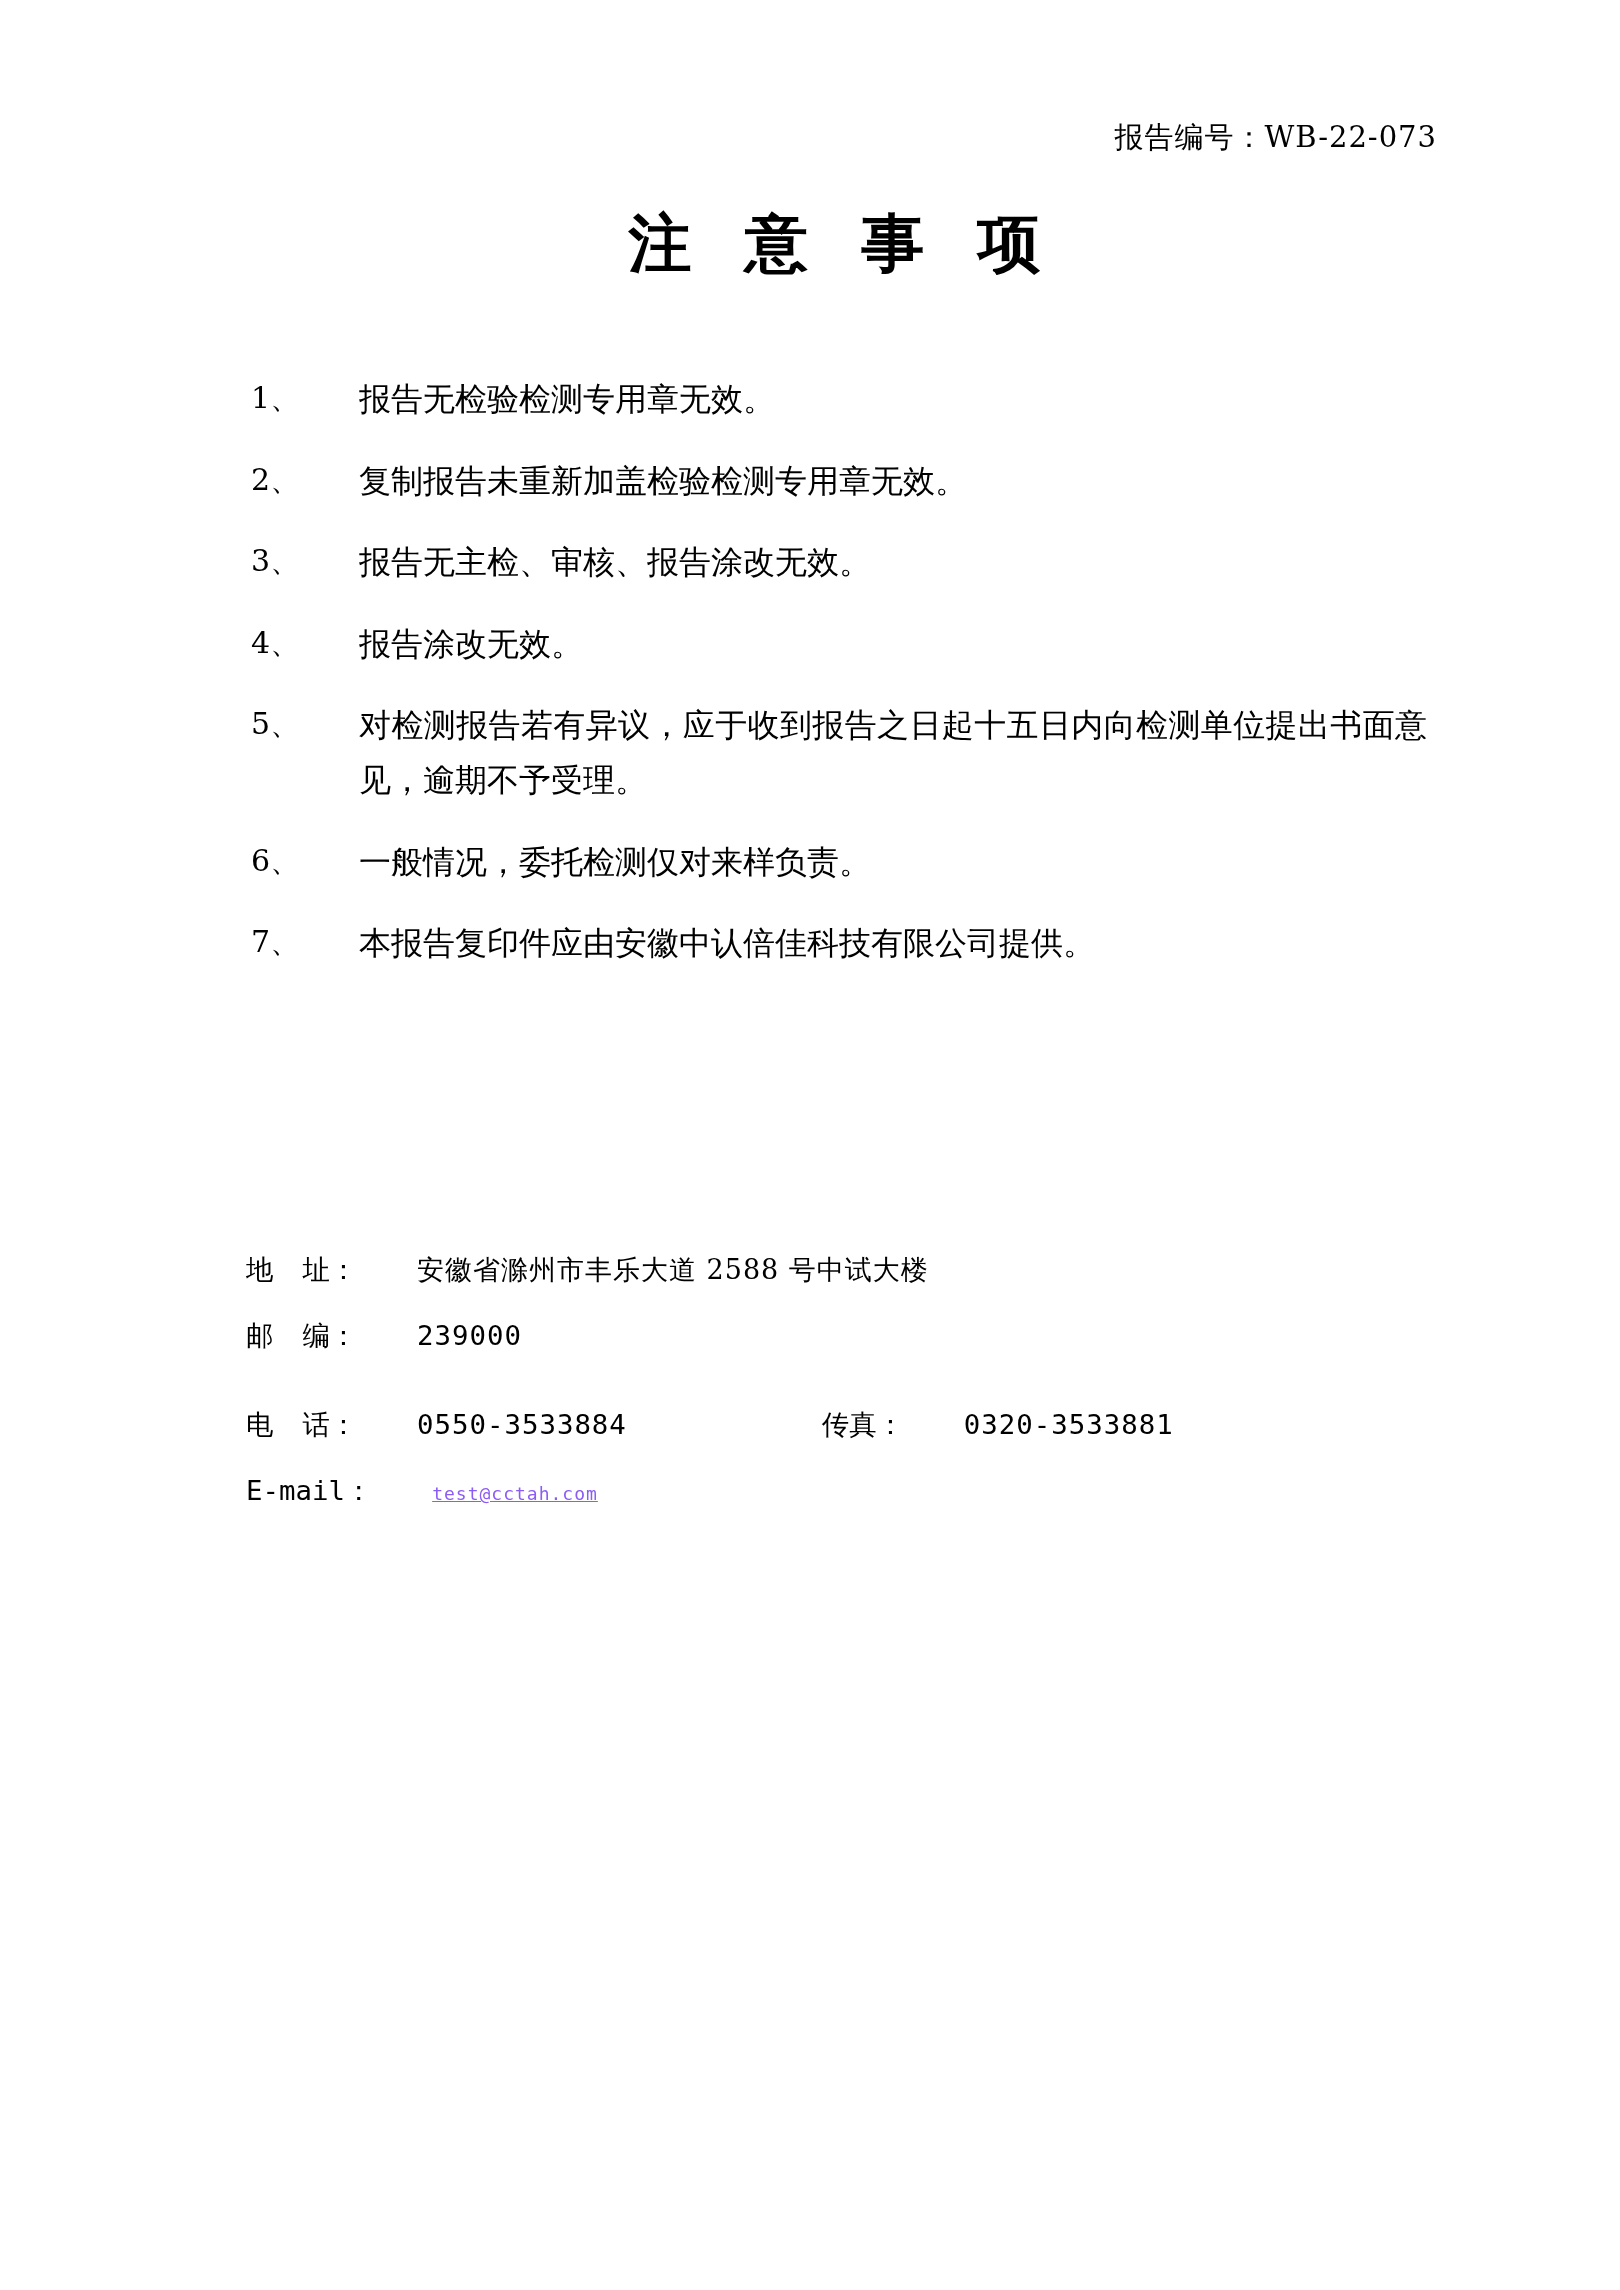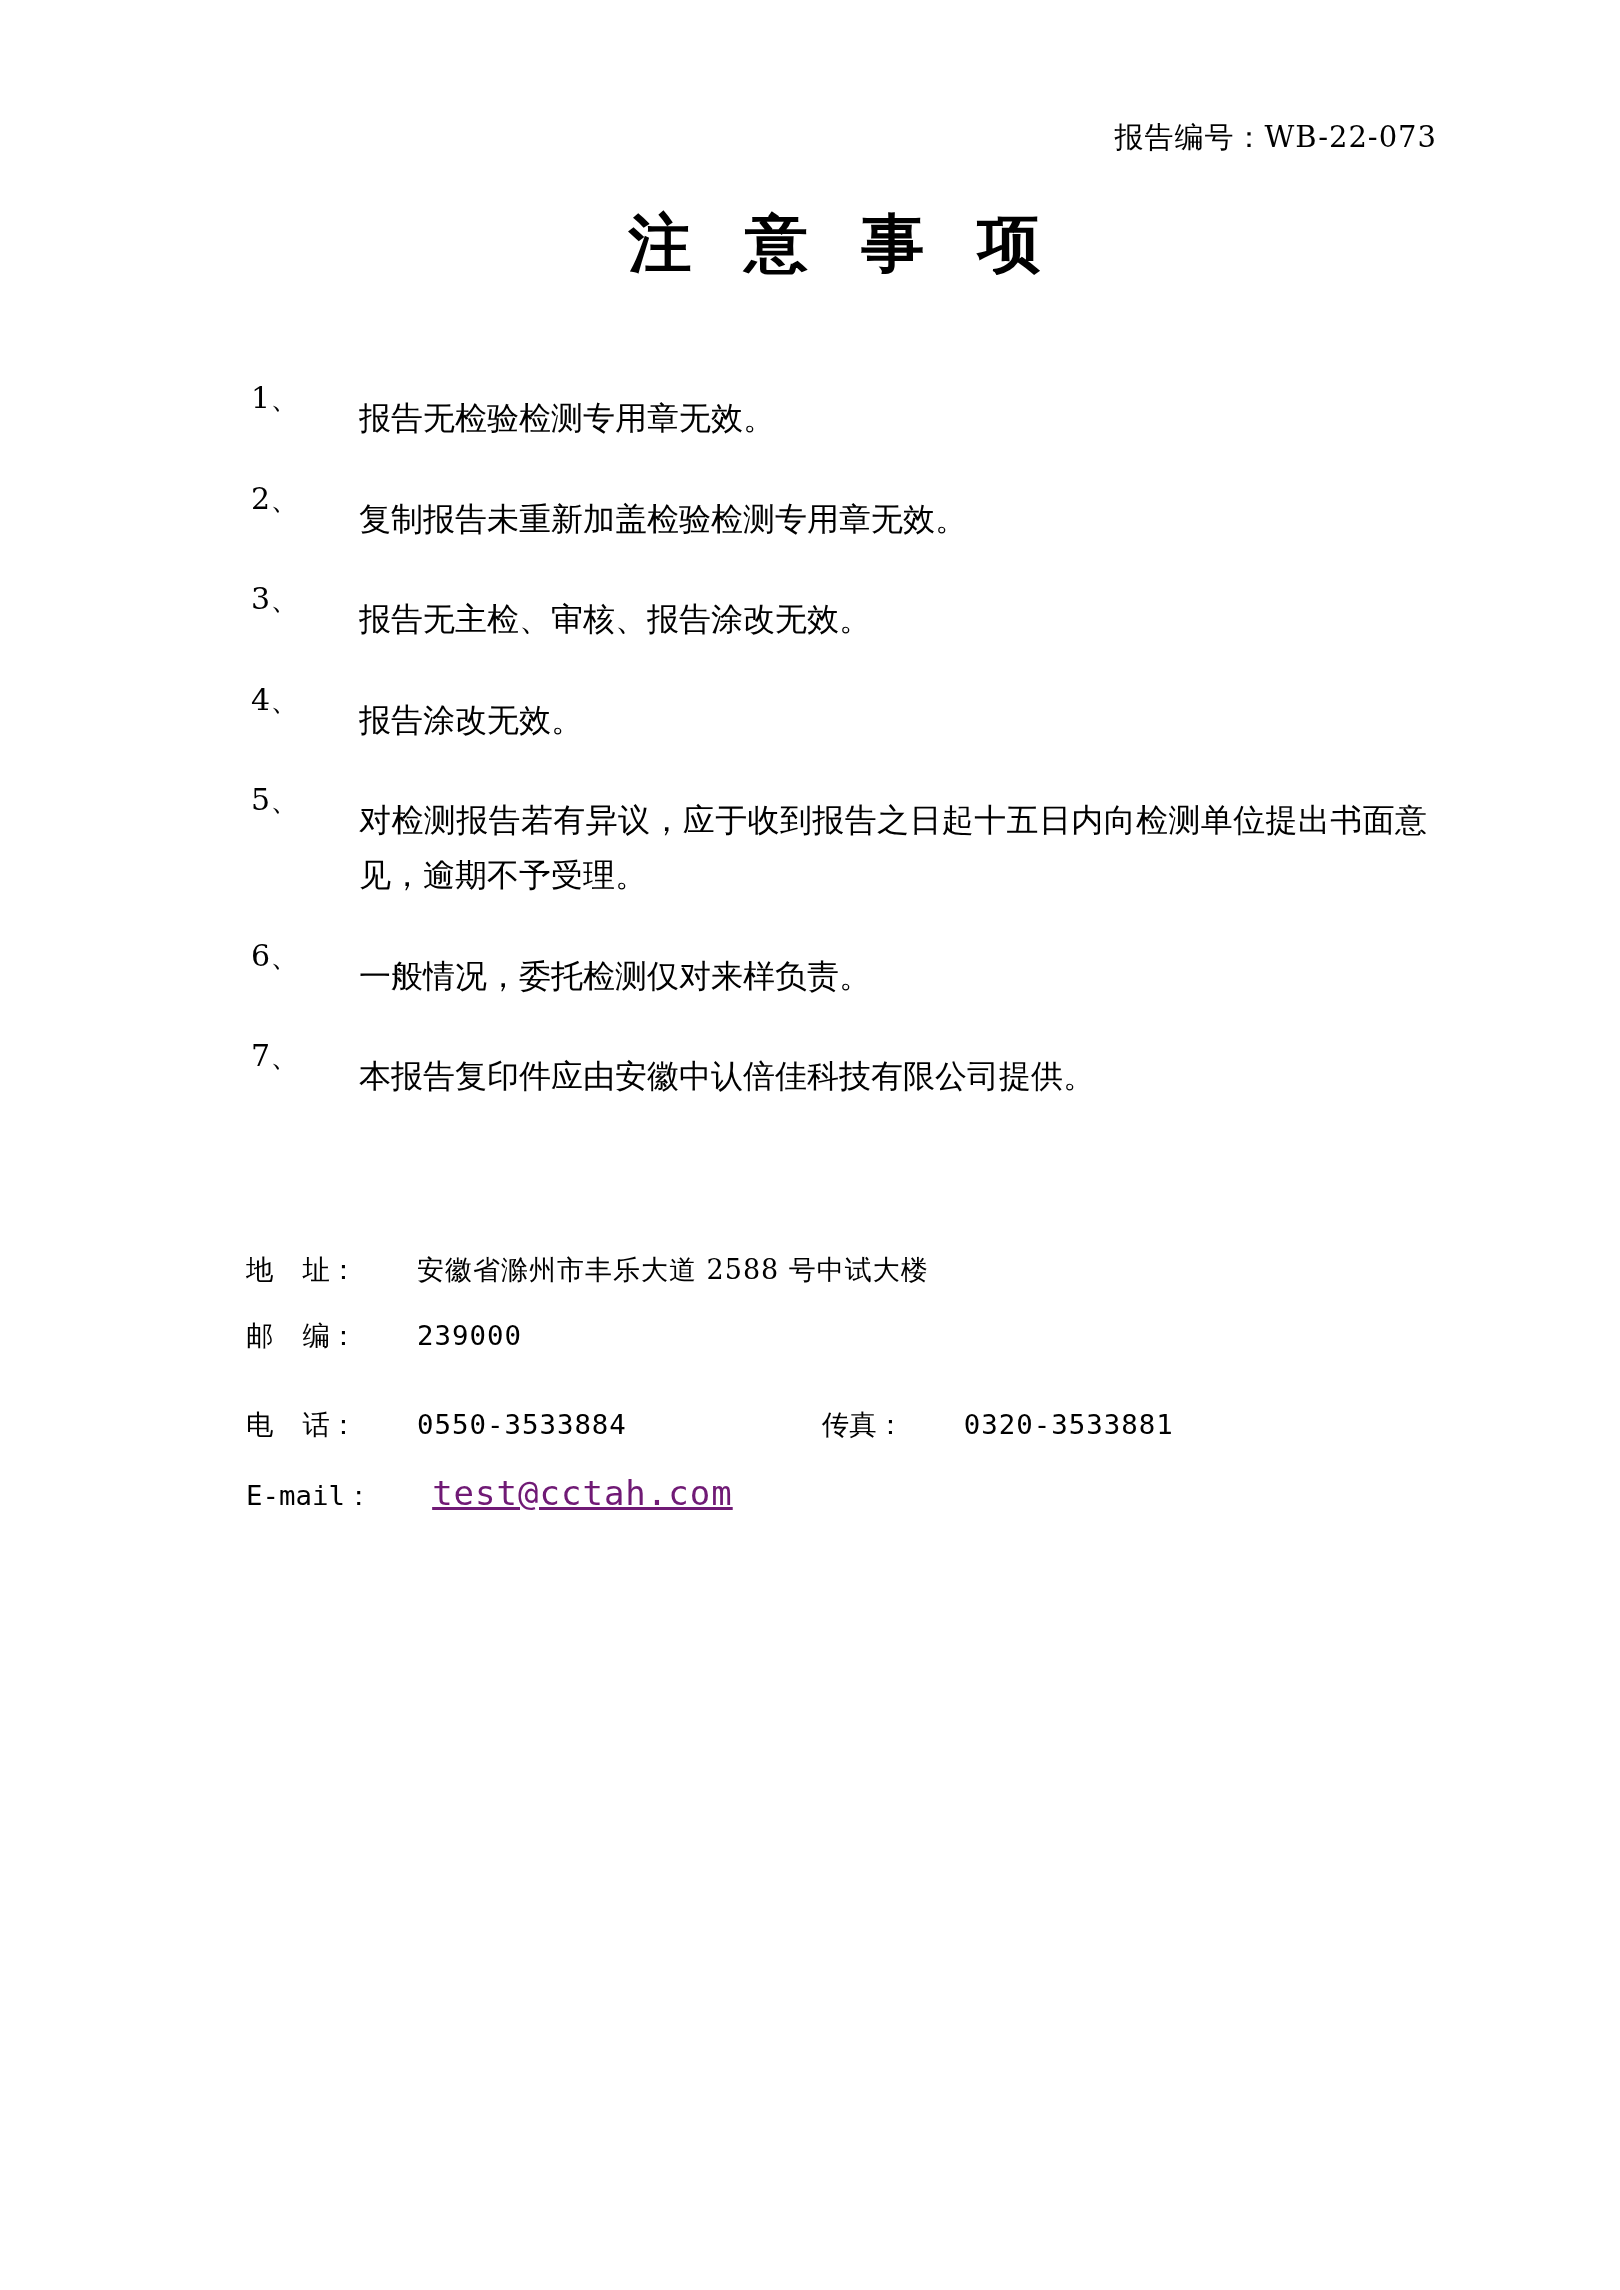--- a/index.html
+++ b/index.html
@@ -68,21 +68,20 @@
   .notice-num {
     width: 108px;
     flex: 0 0 108px;
     font-family: "DejaVu Serif", serif;
     font-size: 30px;
     white-space: nowrap;
   }
   .notice-text {
     flex: 1;
     text-align: justify;
-    margin-top: 19px;
   }
 
   
   .contact {
     position: absolute;
     left: 230px;
     top: 1220px;
     width: 1176px;
     font-family: "DejaVu Sans Mono", monospace;
     font-size: 27.4px;
@@ -109,24 +108,24 @@
     font-family: "DejaVu Serif", serif;
     font-size: 27px;
     letter-spacing: 1px;
     margin-top: 32px;
   }
   .contact-second {
     margin-left: 147px;
     margin-top: 23px;
   }
   .email-link {
-    color: #701a75;
+    color: #8b5cf6;
     text-decoration: underline;
     font-family: "DejaVu Sans Mono", monospace;
-    font-size: 34px;
+    font-size: 18px;
   }
 </style>
 </head>
 <body>
 
 <div class="page">
 
   <div class="report-no">
     <span>报告编号：</span><span>WB-22-073</span>
   </div>

